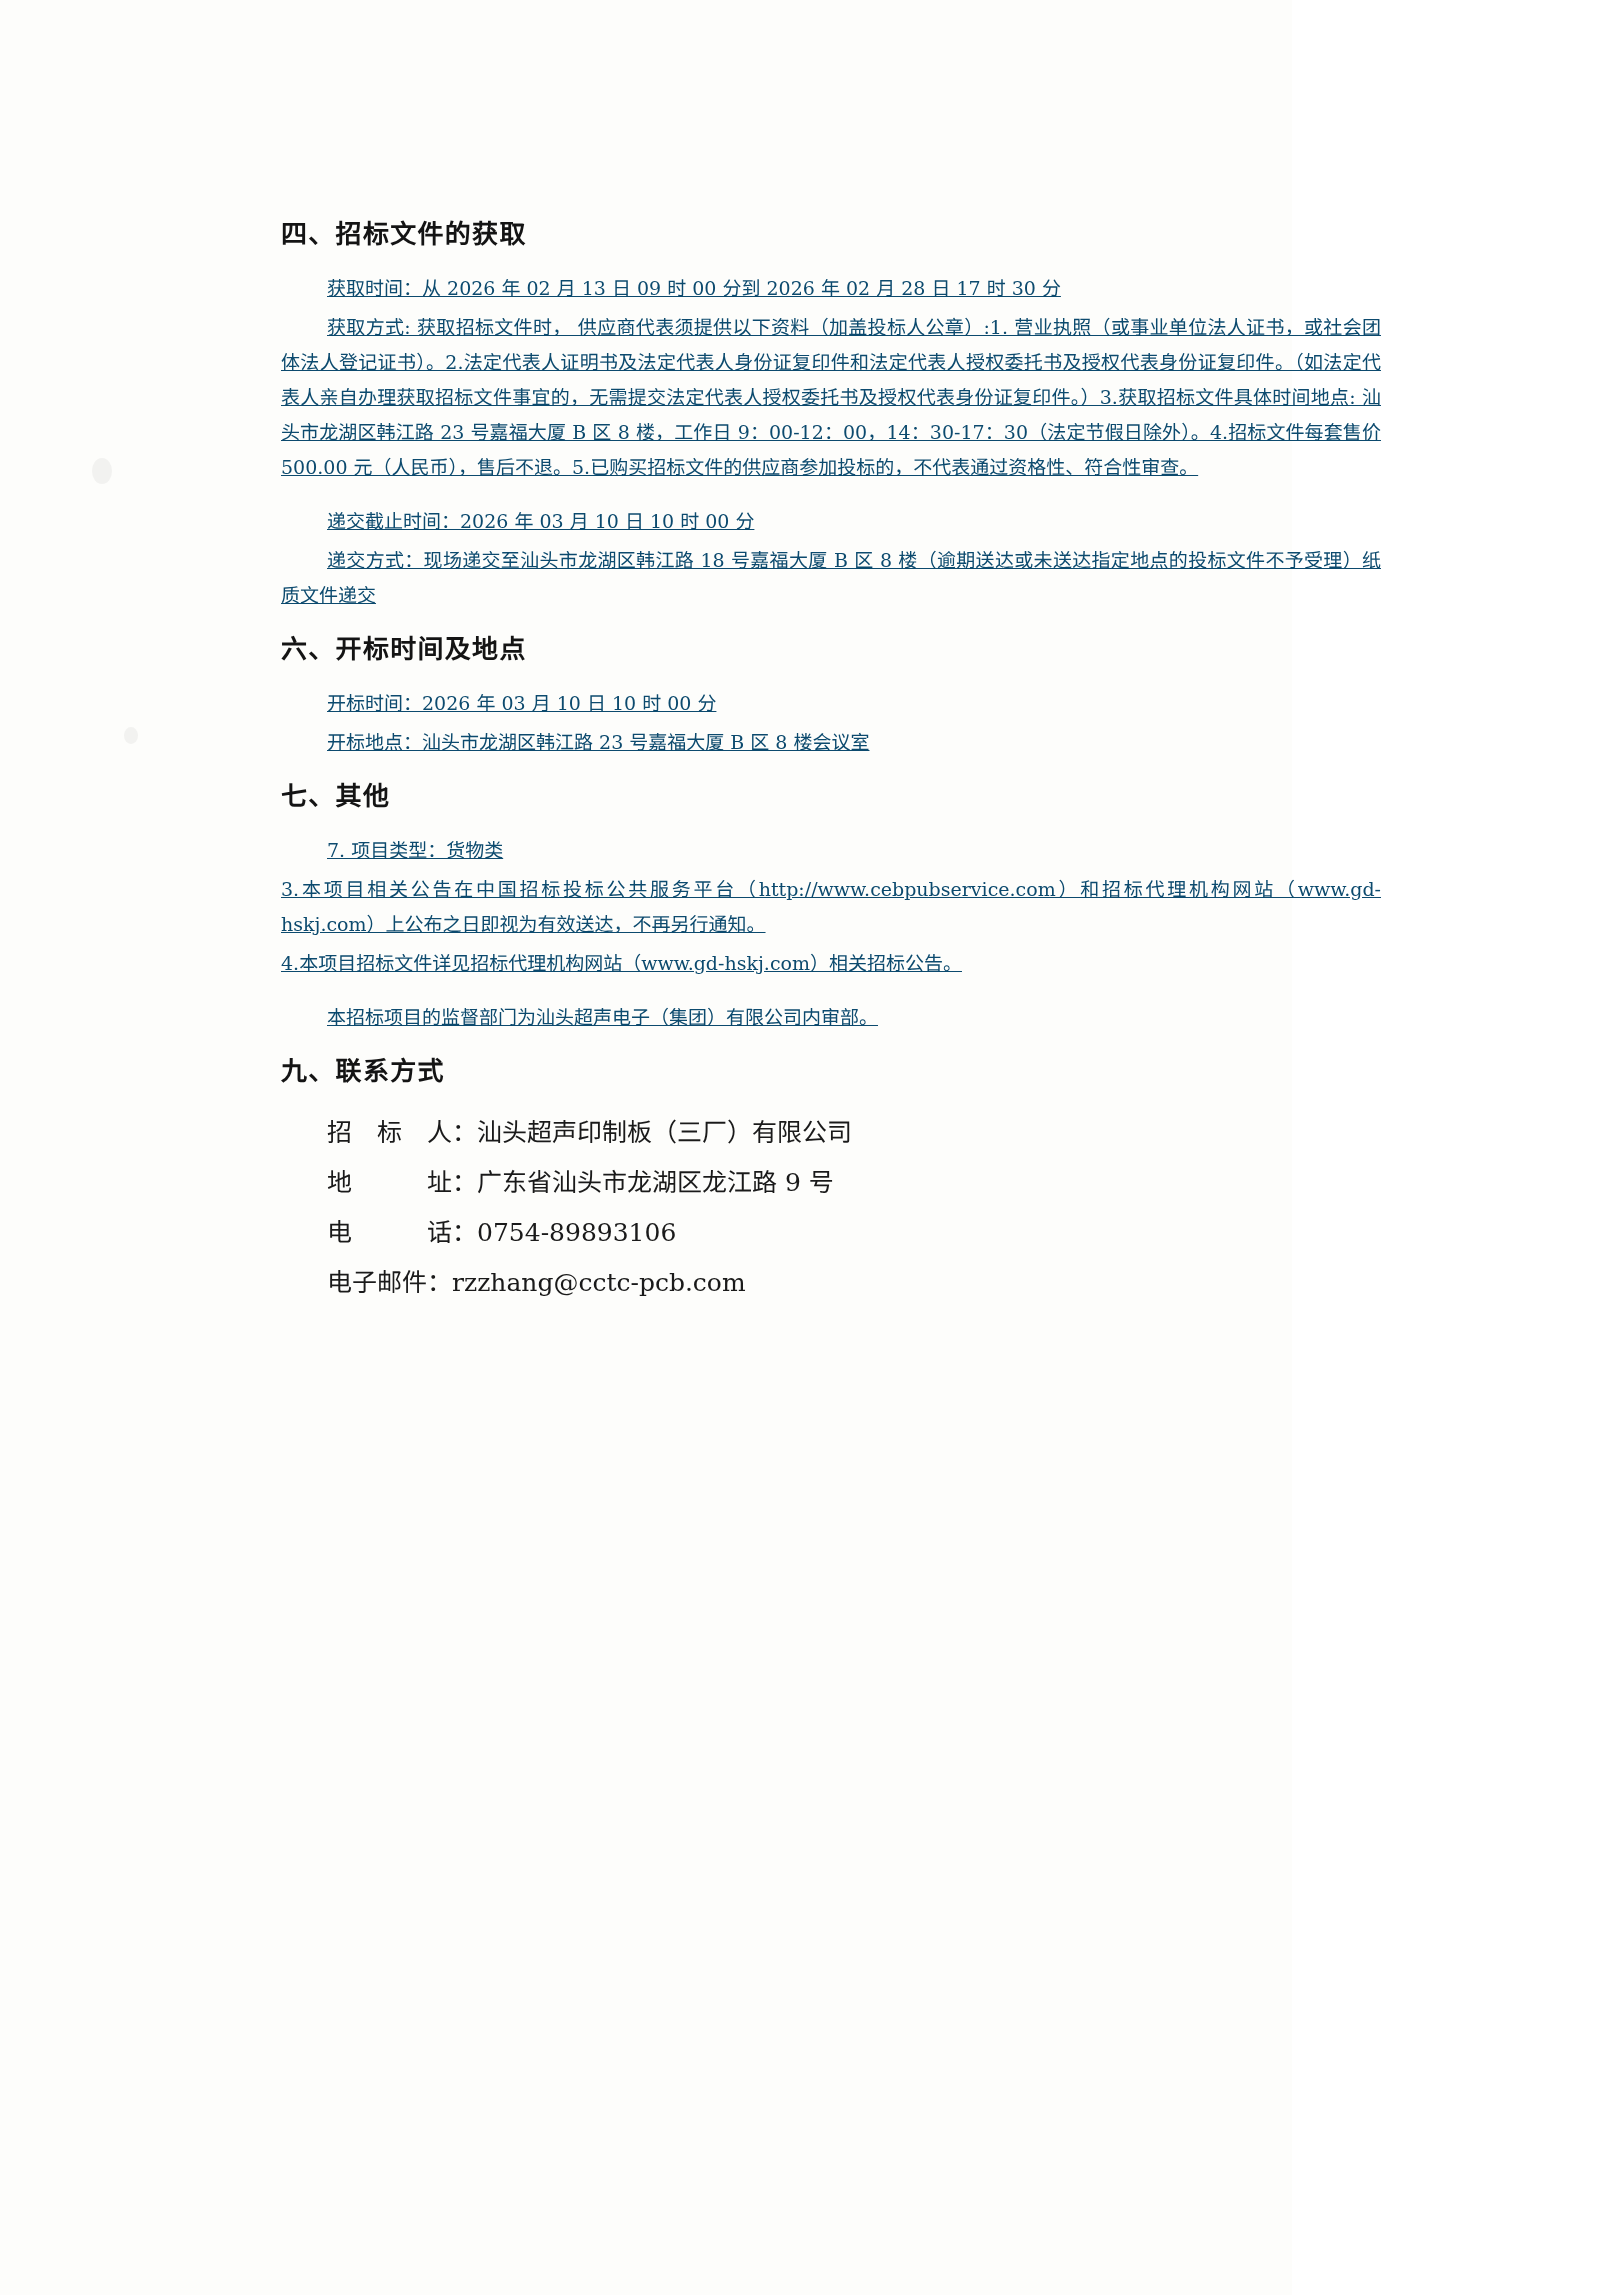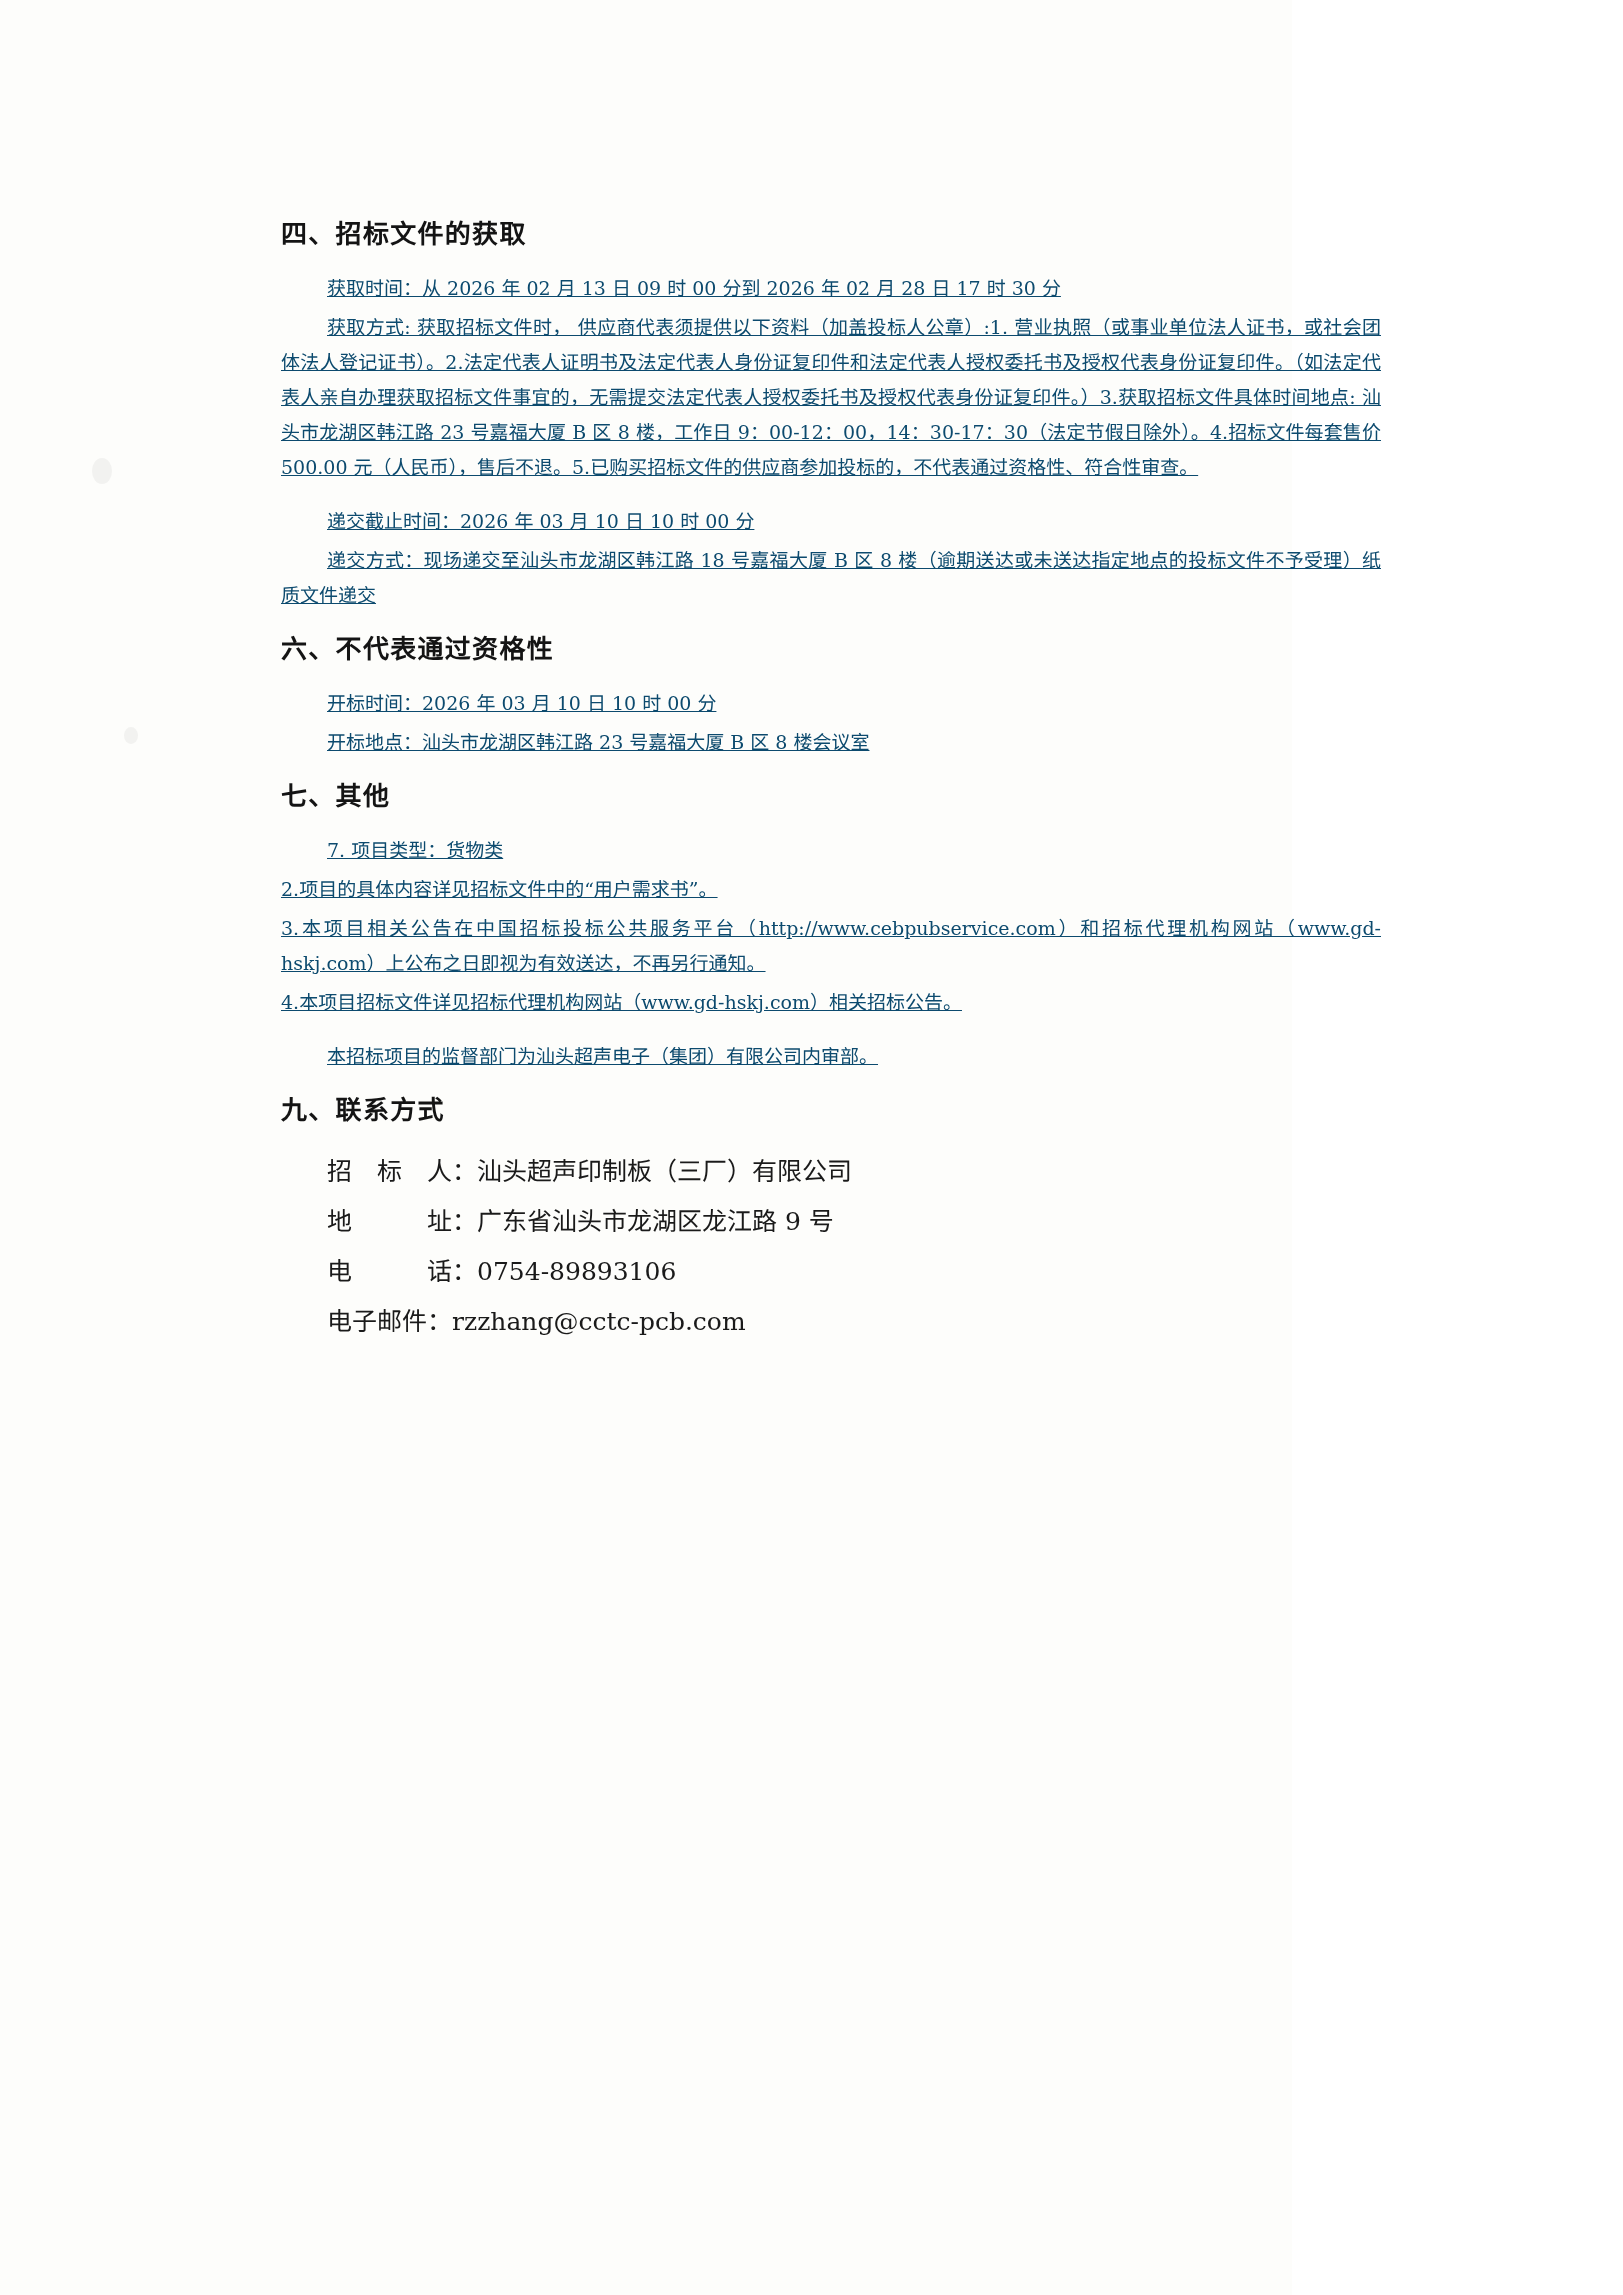--- a/index.html
+++ b/index.html
@@ -92,29 +92,28 @@
       <p class="para indent-2">获取时间：从 2026 年 02 月 13 日 09 时 00 分到 2026 年 02 月 28 日 17 时 30 分</p>
       <p class="para indent-2">获取方式: 获取招标文件时， 供应商代表须提供以下资料（加盖投标人公章）:1. 营业执照（或事业单位法人证书，或社会团体法人登记证书）。2.法定代表人证明书及法定代表人身份证复印件和法定代表人授权委托书及授权代表身份证复印件。（如法定代表人亲自办理获取招标文件事宜的，无需提交法定代表人授权委托书及授权代表身份证复印件。）3.获取招标文件具体时间地点: 汕头市龙湖区韩江路 23 号嘉福大厦 B 区 8 楼，工作日 9：00-12：00，14：30-17：30（法定节假日除外）。4.招标文件每套售价 500.00 元（人民币），售后不退。5.已购买招标文件的供应商参加投标的，不代表通过资格性、符合性审查。</p>
     </div>
 
     <div class="section">
       <p class="para indent-2">递交截止时间：2026 年 03 月 10 日 10 时 00 分</p>
       <p class="para indent-2">递交方式：现场递交至汕头市龙湖区韩江路 18 号嘉福大厦 B 区 8 楼（逾期送达或未送达指定地点的投标文件不予受理）纸质文件递交</p>
     </div>
 
     <div class="section">
-      <div class="h2">六、不代表通过资格性</div>
+      <div class="h2">六、开标时间及地点</div>
       <p class="para indent-2">开标时间：2026 年 03 月 10 日 10 时 00 分</p>
       <p class="para indent-2">开标地点：汕头市龙湖区韩江路 23 号嘉福大厦 B 区 8 楼会议室</p>
     </div>
 
     <div class="section">
       <div class="h2">七、其他</div>
       <p class="para indent-2">7. 项目类型：货物类</p>
-      <p class="para noindent">2.项目的具体内容详见招标文件中的“用户需求书”。</p>
       <p class="para noindent">3.本项目相关公告在中国招标投标公共服务平台（http://www.cebpubservice.com）和招标代理机构网站（www.gd-hskj.com）上公布之日即视为有效送达，不再另行通知。</p>
       <p class="para noindent">4.本项目招标文件详见招标代理机构网站（www.gd-hskj.com）相关招标公告。</p>
     </div>
 
     <div class="section">
       <p class="para indent-2">本招标项目的监督部门为汕头超声电子（集团）有限公司内审部。</p>
     </div>
 
     <div class="section">
       <div class="h2">九、联系方式</div>

